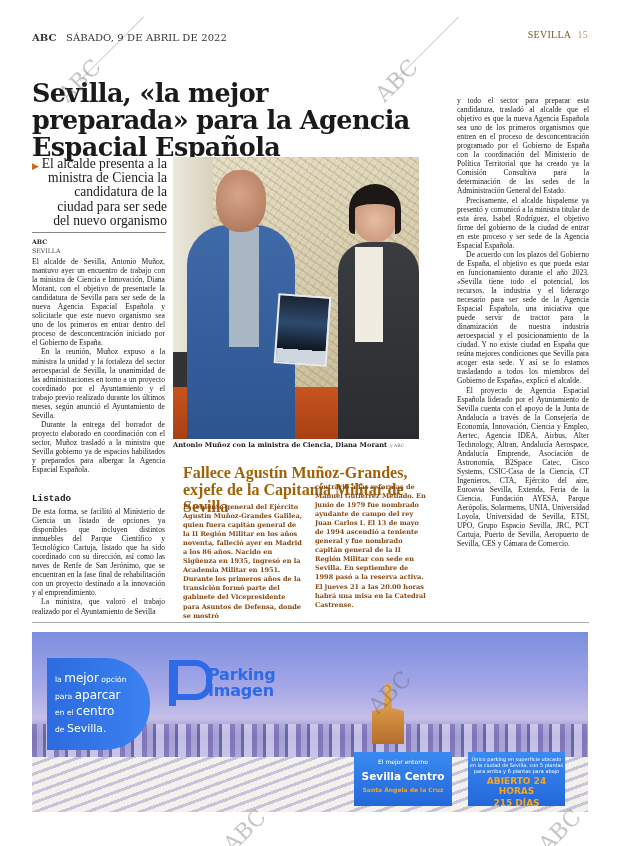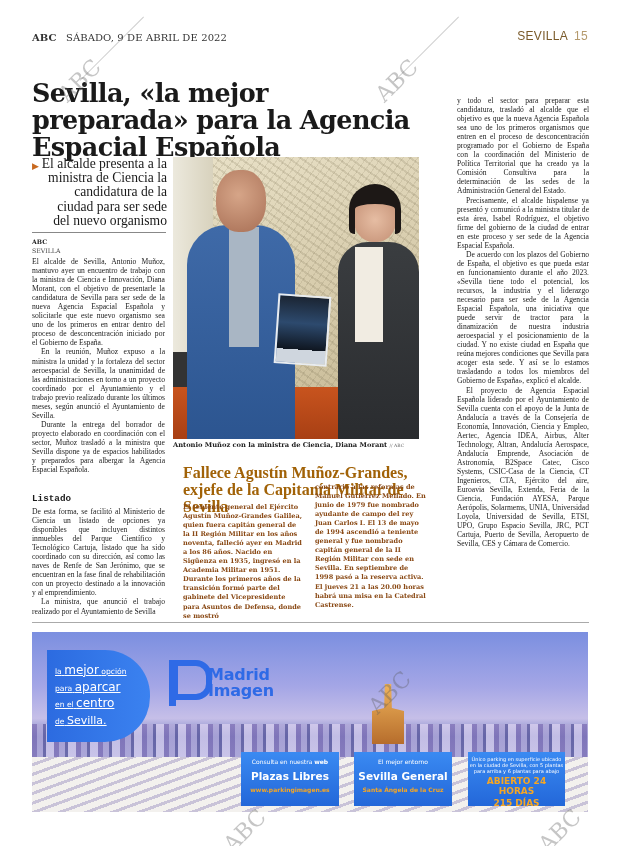--- a/index.html
+++ b/index.html
@@ -1,21 +1,21 @@
 <!DOCTYPE html>
 <html><head>
 <meta charset="utf-8">
 <style>
   * { box-sizing: border-box; margin: 0; padding: 0; }
   html, body { width: 620px; height: 846px; background: #ffffff; overflow: hidden; }
   body { position: relative; font-family: "DejaVu Serif", serif; color: #222; }
 
   .masthead-left { position: absolute; left: 32px; top: 32px; font-size: 10px; color: #333; letter-spacing: 0.1px; }
   .masthead-left .brand { font-weight: bold; margin-right: 6px; }
-  .masthead-right { position: absolute; right: 32px; top: 29px; font-family: Liberation Sans, sans-serif; font-size: 12px; color: #7a5a2a; letter-spacing: 0.3px; }
+  .masthead-right { position: absolute; right: 32px; top: 29px; font-family: Liberation Serif, serif; font-size: 10px; color: #7a5a2a; letter-spacing: 0.3px; }
   .masthead-right .page { color: #b59a6d; margin-left: 6px; }
 
   .headline { position: absolute; left: 32px; top: 80px; width: 400px; font-family: "DejaVu Serif", serif; font-weight: bold; font-size: 25.5px; line-height: 27px; color: #1a1a1a; letter-spacing: -0.6px; }
 
   .subhead { position: absolute; left: 32px; top: 157px; width: 135px; font-family: "Liberation Serif", serif; font-size: 13.6px; line-height: 14.2px; color: #1a1a1a; }
   .subhead .bullet { color: #c8691f; font-size: 9px; position: absolute; left: 0; top: 2px; }
   .subhead .text { display: block; padding-left: 9px; text-align: right; }
 
   .rule-sub { position: absolute; left: 32px; top: 232px; width: 134px; height: 1px; background: #888; }
   .byline { position: absolute; left: 32px; top: 237px; font-size: 6.2px; line-height: 9px; }
@@ -60,21 +60,21 @@
 
   .rule-bottom { position: absolute; left: 32px; top: 622px; width: 557px; height: 1px; background: #aaa; }
 
   .ad { position: absolute; left: 32px; top: 632px; width: 556px; height: 180px; overflow: hidden;
     background: linear-gradient(180deg, #7b8fe0 0%, #a4a6e6 30%, #c6bfe8 48%, #7d86c6 58%, #9aa3d8 70%, #e6ecf6 100%); }
   .ad .skyline { position: absolute; left: 0; top: 92px; width: 100%; height: 40px;
     background: repeating-linear-gradient(90deg, #7f6fb5 0 5px, #b2a9d9 5px 11px, #5d5a9d 11px 14px, #d9d0ef 14px 22px); opacity: 0.75; }
   .ad .cathedral { position: absolute; left: 340px; top: 52px; width: 32px; height: 60px; background: linear-gradient(180deg, #f0b45b, #b66d2c); clip-path: polygon(40% 0, 60% 0, 62% 40%, 100% 45%, 100% 100%, 0 100%, 0 45%, 38% 40%); }
   .ad .roof { position: absolute; left: 0; top: 125px; width: 100%; height: 55px;
     background: repeating-linear-gradient(160deg, #f3f1ee 0 6px, #c9c3d8 6px 9px); }
-  .ad .tag-bubble { position: absolute; left: 15px; top: 18px; width: 103px; height: 92px; background: linear-gradient(90deg, #2c6be0, #3b82f0); border-radius: 0 45px 45px 0; color: #fff; font-family: "DejaVu Sans", sans-serif; padding: 13px 0 0 8px; font-size: 7.6px; line-height: 15.5px; text-decoration: underline; }
+  .ad .tag-bubble { position: absolute; left: 15px; top: 26px; width: 103px; height: 92px; background: linear-gradient(90deg, #2c6be0, #3b82f0); border-radius: 0 45px 45px 0; color: #fff; font-family: "DejaVu Sans", sans-serif; padding: 13px 0 0 8px; font-size: 7.6px; line-height: 15.5px; }
   .ad .tag-bubble .big { font-size: 12px; }
   .ad .tag-bubble .xl { font-size: 11px; }
   .ad .logo { position: absolute; left: 137px; top: 28px; display: flex; align-items: center; }
   .ad .logo-p { width: 34px; height: 46px; position: relative; margin-right: 5px; }
   .ad .logo-p::before { content: ""; position: absolute; left: 0; top: 0; width: 7px; height: 46px; background: #2f6ae6; }
   .ad .logo-p::after { content: ""; position: absolute; left: 3px; top: 0; width: 28px; height: 28px; border: 6px solid #2f6ae6; border-radius: 0 16px 16px 0; }
   .ad .logo-text { font-family: "DejaVu Sans", sans-serif; font-weight: bold; color: #2f6ae6; font-size: 16px; line-height: 16px; letter-spacing: -0.2px; }
   .ad .box { position: absolute; top: 120px; height: 54px; background: linear-gradient(180deg, #3a8af2, #2367d9); color: #fff; font-family: "DejaVu Sans", sans-serif; text-align: center; }
   .ad .box1 { left: 209px; width: 98px; }
   .ad .box2 { left: 322px; width: 98px; }
@@ -108,28 +108,28 @@
 </div>
 <div class="rule-sub"></div>
 <div class="byline">
   <span class="b1">ABC</span>
   <span class="b2">SEVILLA</span>
 </div>
 
 <div class="col col1">
   <p>El alcalde de Sevilla, Antonio Muñoz, mantuvo ayer un encuentro de trabajo con la ministra de Ciencia e Innovación, Diana Morant, con el objetivo de presentarle la candidatura de Sevilla para ser sede de la nueva Agencia Espacial Española y solicitarle que este nuevo organismo sea uno de los primeros en entrar dentro del proceso de desconcentración iniciado por el Gobierno de España.</p>
   <p>En la reunión, Muñoz expuso a la ministra la unidad y la fortaleza del sector aeroespacial de Sevilla, la unanimidad de las administraciones en torno a un proyecto coordinado por el Ayuntamiento y el trabajo previo realizado durante los últimos meses, según anunció el Ayuntamiento de Sevilla.</p>
-  <p>Durante la entrega del borrador de proyecto elaborado en coordinación con el sector, Muñoz trasladó a la ministra que Sevilla dispone ya de espacios habilitados y preparados para albergar la Agencia Espacial Española.</p>
+  <p>Durante la entrega del borrador de proyecto elaborado en coordinación con el sector, Muñoz trasladó a la ministra que Sevilla gobierno ya de espacios habilitados y preparados para albergar la Agencia Espacial Española.</p>
 </div>
 
 <div class="sec-head">Listado</div>
 
 <div class="col col1-b">
   <p>De esta forma, se facilitó al Ministerio de Ciencia un listado de opciones ya disponibles que incluyen distintos inmuebles del Parque Científico y Tecnológico Cartuja, listado que ha sido coordinado con su dirección, así como las naves de Renfe de San Jerónimo, que se encuentran en la fase final de rehabilitación con un proyecto destinado a la innovación y al emprendimiento.</p>
-  <p>La ministra, que anunció el trabajo realizado por el Ayuntamiento de Sevilla</p>
+  <p>La ministra, que valoró el trabajo realizado por el Ayuntamiento de Sevilla</p>
 </div>
 
 <div class="col col-right">
   <p>y todo el sector para preparar esta candidatura, trasladó al alcalde que el objetivo es que la nueva Agencia Española sea uno de los primeros organismos que entren en el proceso de desconcentración programado por el Gobierno de España con la coordinación del Ministerio de Política Territorial que ha creado ya la Comisión Consultiva para la determinación de las sedes de la Administración General del Estado.</p>
   <p>Precisamente, el alcalde hispalense ya presentó y comunicó a la ministra titular de esta área, Isabel Rodríguez, el objetivo firme del gobierno de la ciudad de entrar en este proceso y ser sede de la Agencia Espacial Española.</p>
   <p>De acuerdo con los plazos del Gobierno de España, el objetivo es que pueda estar en funcionamiento durante el año 2023. «Sevilla tiene todo el potencial, los recursos, la industria y el liderazgo necesario para ser sede de la Agencia Espacial Española, una iniciativa que puede servir de tractor para la dinamización de nuestra industria aeroespacial y el posicionamiento de la ciudad. Y no existe ciudad en España que reúna mejores condiciones que Sevilla para acoger esta sede. Y así se lo estamos trasladando a todos los miembros del Gobierno de España», explicó el alcalde.</p>
   <p>El proyecto de Agencia Espacial Española liderado por el Ayuntamiento de Sevilla cuenta con el apoyo de la Junta de Andalucía a través de la Consejería de Economía, Innovación, Ciencia y Empleo, Aertec, Agencia IDEA, Airbus, Alter Technology, Altran, Andalucía Aerospace, Andalucía Emprende, Asociación de Astronomía, B2Space Catec, Cisco Systems, CSIC-Casa de la Ciencia, CT Ingenieros, CTA, Ejército del aire, Euroavia Sevilla, Extenda, Feria de la Ciencia, Fundación AYESA, Parque Aerópolis, Solarmems, UNIA, Universidad Loyola, Universidad de Sevilla, ETSI, UPO, Grupo Espacio Sevilla, JRC, PCT Cartuja, Puerto de Sevilla, Aeropuerto de Sevilla, CES y Cámara de Comercio.</p>
 </div>
 
 <div class="photo">
@@ -166,33 +166,28 @@
   <div class="tag-bubble">
     <div><span>la</span> <span class="big">mejor</span> <span>opción</span></div>
     <div><span>para</span> <span class="big">aparcar</span></div>
     <div><span>en el</span> <span class="big">centro</span></div>
     <div><span>de</span> <span class="xl">Sevilla.</span></div>
   </div>
 
   <div class="logo">
     <div class="logo-p"></div>
     <div class="logo-text">
-      <div>Madrid</div>
+      <div>Parking</div>
       <div>Imagen</div>
     </div>
   </div>
 
-  <div class="box box1">
-    <span class="small"><span>Consulta en nuestra</span> <b>web</b></span>
-    <span class="main">Plazas Libres</span>
-    <span class="orange">www.parkingimagen.es</span>
-  </div>
   <div class="box box2">
     <span class="small">El mejor entorno</span>
-    <span class="main">Sevilla General</span>
+    <span class="main">Sevilla Centro</span>
     <span class="orange">Santa Ángela de la Cruz</span>
   </div>
   <div class="box box3">
     <span class="small">Único parking en superficie ubicado en la ciudad de Sevilla, con 5 plantas para arriba y 6 plantas para abajo</span>
     <span class="orange-big">ABIERTO 24 HORAS</span>
     <span class="orange-big">215 DÍAS</span>
   </div>
 </div>
 
 <div class="watermark" style="left:55px; top:68px;">ABC</div>

